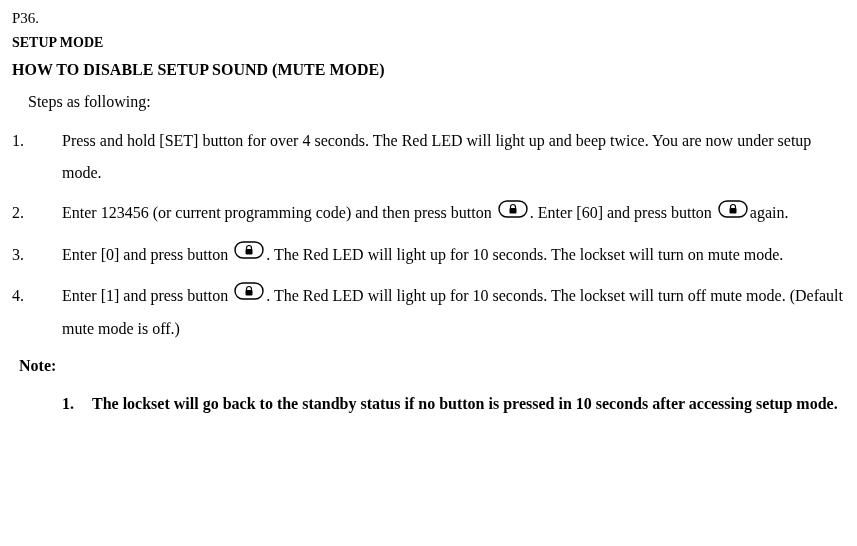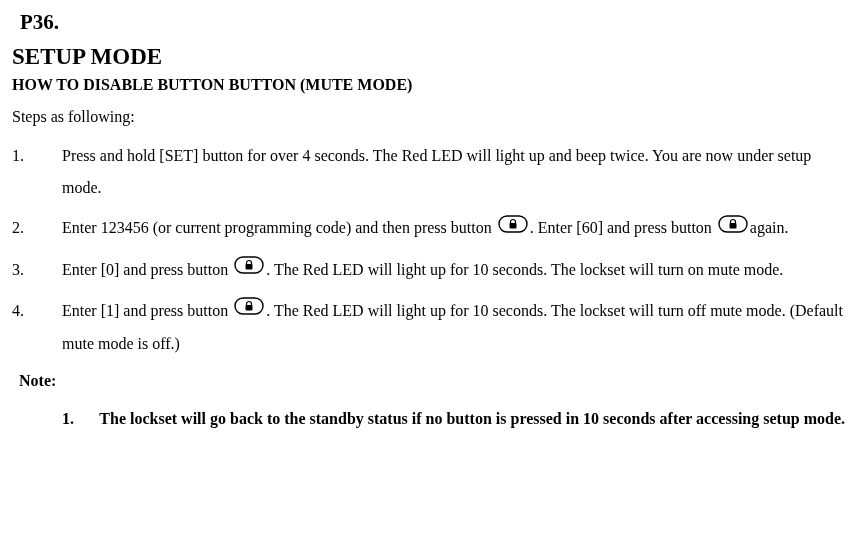--- a/index.html
+++ b/index.html
@@ -7,36 +7,36 @@
       font-size: 16px;
       color: #000;
       background: #fff;
       margin: 0;
       padding: 8px 12px;
       width: 857px;
       box-sizing: border-box;
       line-height: 1.4;
     }
     .page-num {
-      font-weight: bold;
-      font-size: 21px;
-      margin: 0 0 4px 8px;
+      font-weight: normal;
+      font-size: 15px;
+      margin: 0 0 4px 0;
     }
     .title {
       font-weight: bold;
-      font-size: 23px;
-      margin: 0 0 0 0;
+      font-size: 14px;
+      margin: 0 0 6px 0;
     }
     .subtitle {
       font-weight: bold;
       font-size: 16px;
       margin: 0 0 10px 0;
     }
     .intro {
-      margin: 0 0 12px 0;
+      margin: 0 0 12px 16px;
     }
     ol.steps {
       margin: 0 0 10px 0;
       padding-left: 0;
       list-style: none;
     }
     ol.steps > li {
       display: flex;
       margin-bottom: 8px;
       line-height: 2.0;
@@ -61,36 +61,35 @@
       display: flex;
       font-weight: bold;
       line-height: 2.0;
     }
     ol.notes > li .num {
       width: 30px;
       flex-shrink: 0;
     }
     ol.notes > li .content {
       flex: 1;
-      text-align: right;
     }
     .lock-icon {
       display: inline-block;
       vertical-align: middle;
       margin: 0 2px;
       position: relative;
       top: -2px;
     }
   </style>
 </head>
 <body>
 
 <div class="page-num">P36.</div>
 <div class="title">SETUP MODE</div>
-<div class="subtitle">HOW TO DISABLE BUTTON BUTTON (MUTE MODE)</div>
+<div class="subtitle">HOW TO DISABLE SETUP SOUND (MUTE MODE)</div>
 <div class="intro">Steps as following:</div>
 
 <ol class="steps">
     <li>
       <span class="num">1.</span>
       <span class="content">Press and hold [SET] button for over 4 seconds. The Red LED will light up and beep twice. You are now under setup mode.</span>
     </li>
     <li>
       <span class="num">2.</span>
       <span class="content">Enter 123456 (or current programming code) and then press button <span class="lock-icon"><svg width="30" height="18" viewBox="0 0 30 18">

